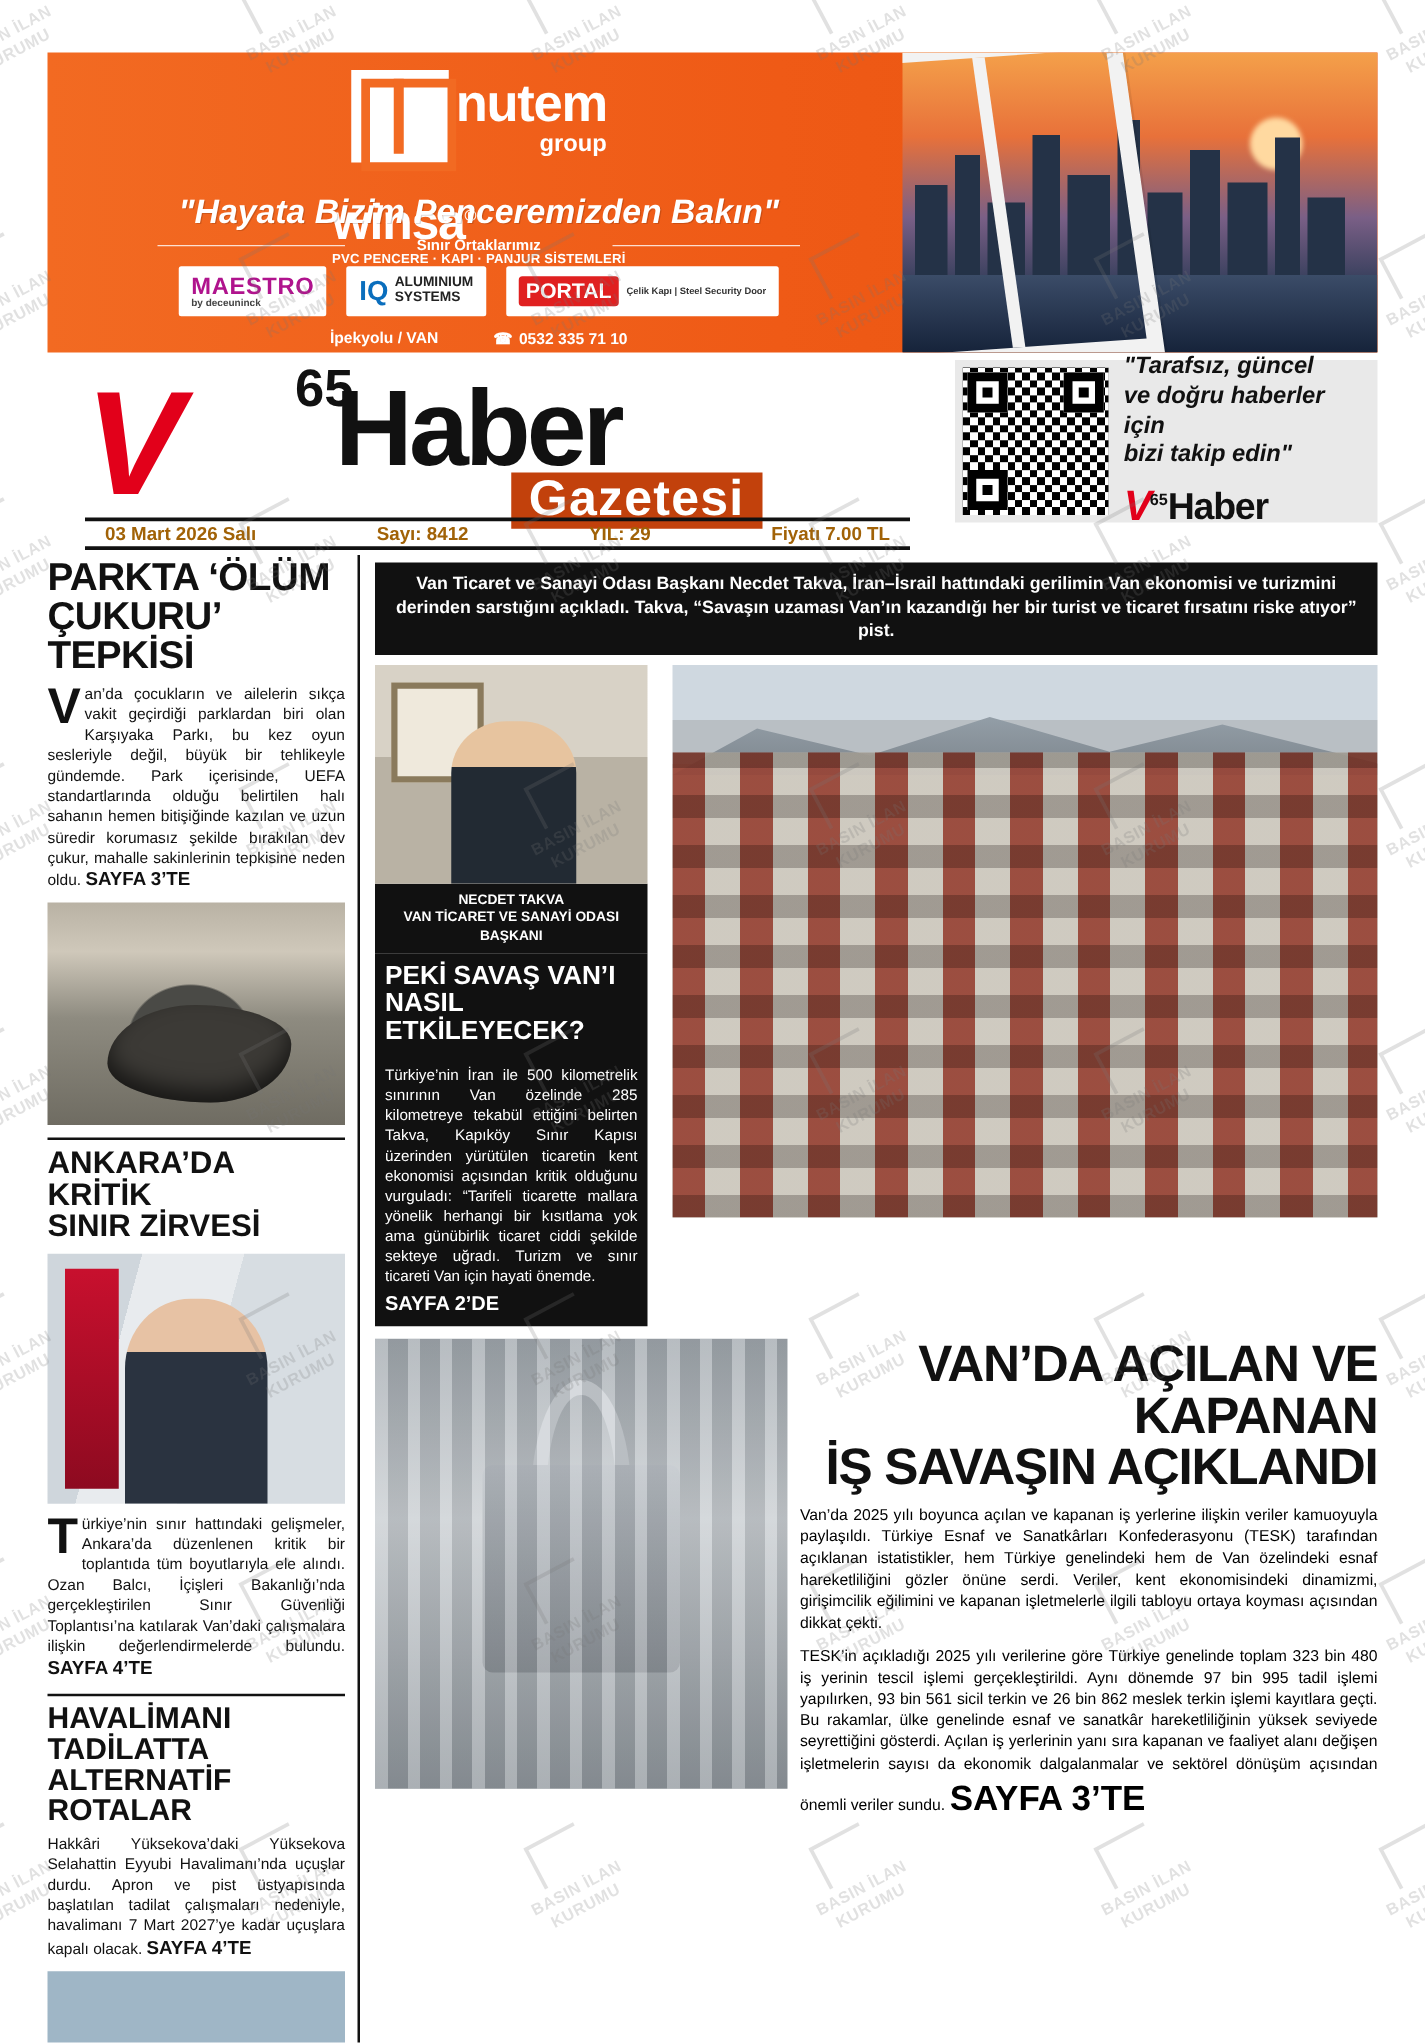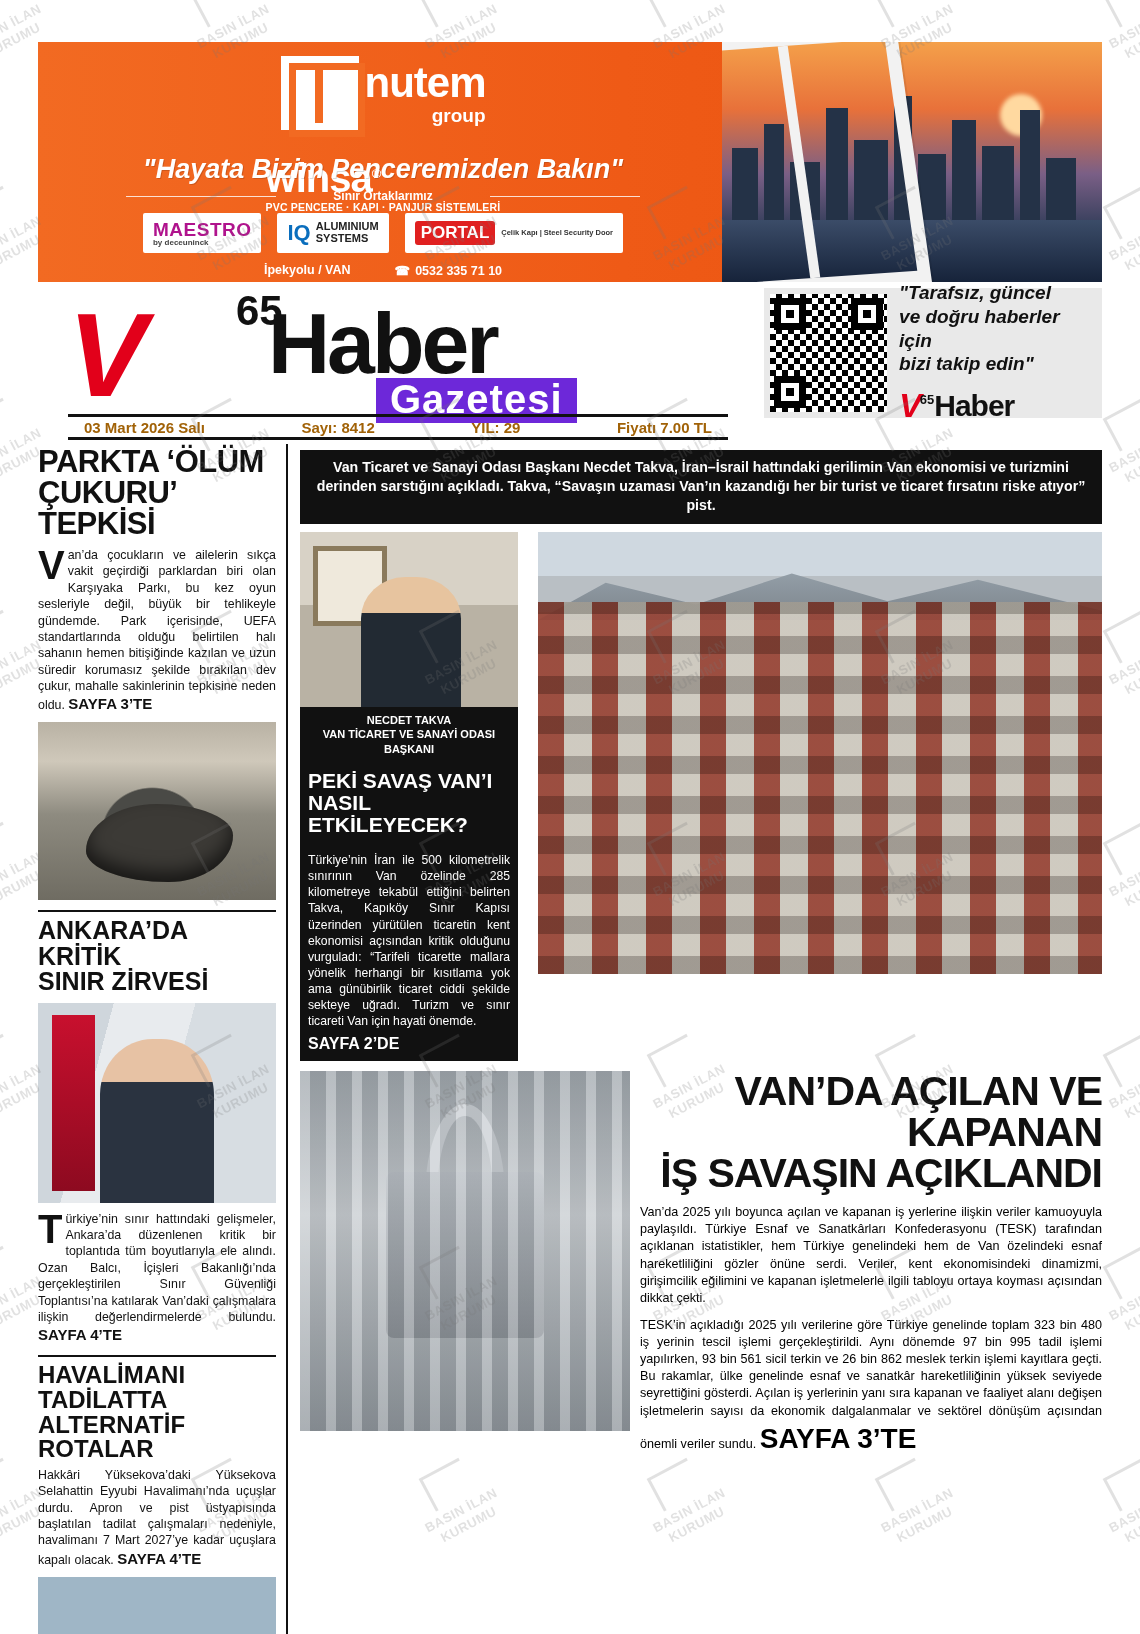--- a/index.html
+++ b/index.html
@@ -201,22 +201,22 @@
   .logo-65{
     position:absolute; left:168px; top:0px;
     font-size: 42px; font-weight:800; color:#111; line-height:1;
   }
   .logo-haber{
     position:absolute; left:200px; top:10px;
     font-size: 86px; font-weight:800; color:#111; line-height:1;
     letter-spacing:-3px;
   }
   .logo-gazetesi{
-    position:absolute; left:308px; top:88px;
-    background:#6d28d9; color:#fff; font-size:40px; font-weight:800;
+    position:absolute; left:341px; top:88px;
+    background:#c2410c; color:#fff; font-size:40px; font-weight:800;
     padding:0 14px 3px; letter-spacing:1px; line-height:1.05;
   }
   .qr-block{
     position:absolute; right:0; top:0; width:338px; height:130px;
     background:#e9e9e9; display:flex; align-items:center; padding:6px;
   }
   .qr{
     width:118px;height:118px;
     background:
       repeating-linear-gradient(0deg,#000 0 6px,#fff 6px 12px),

